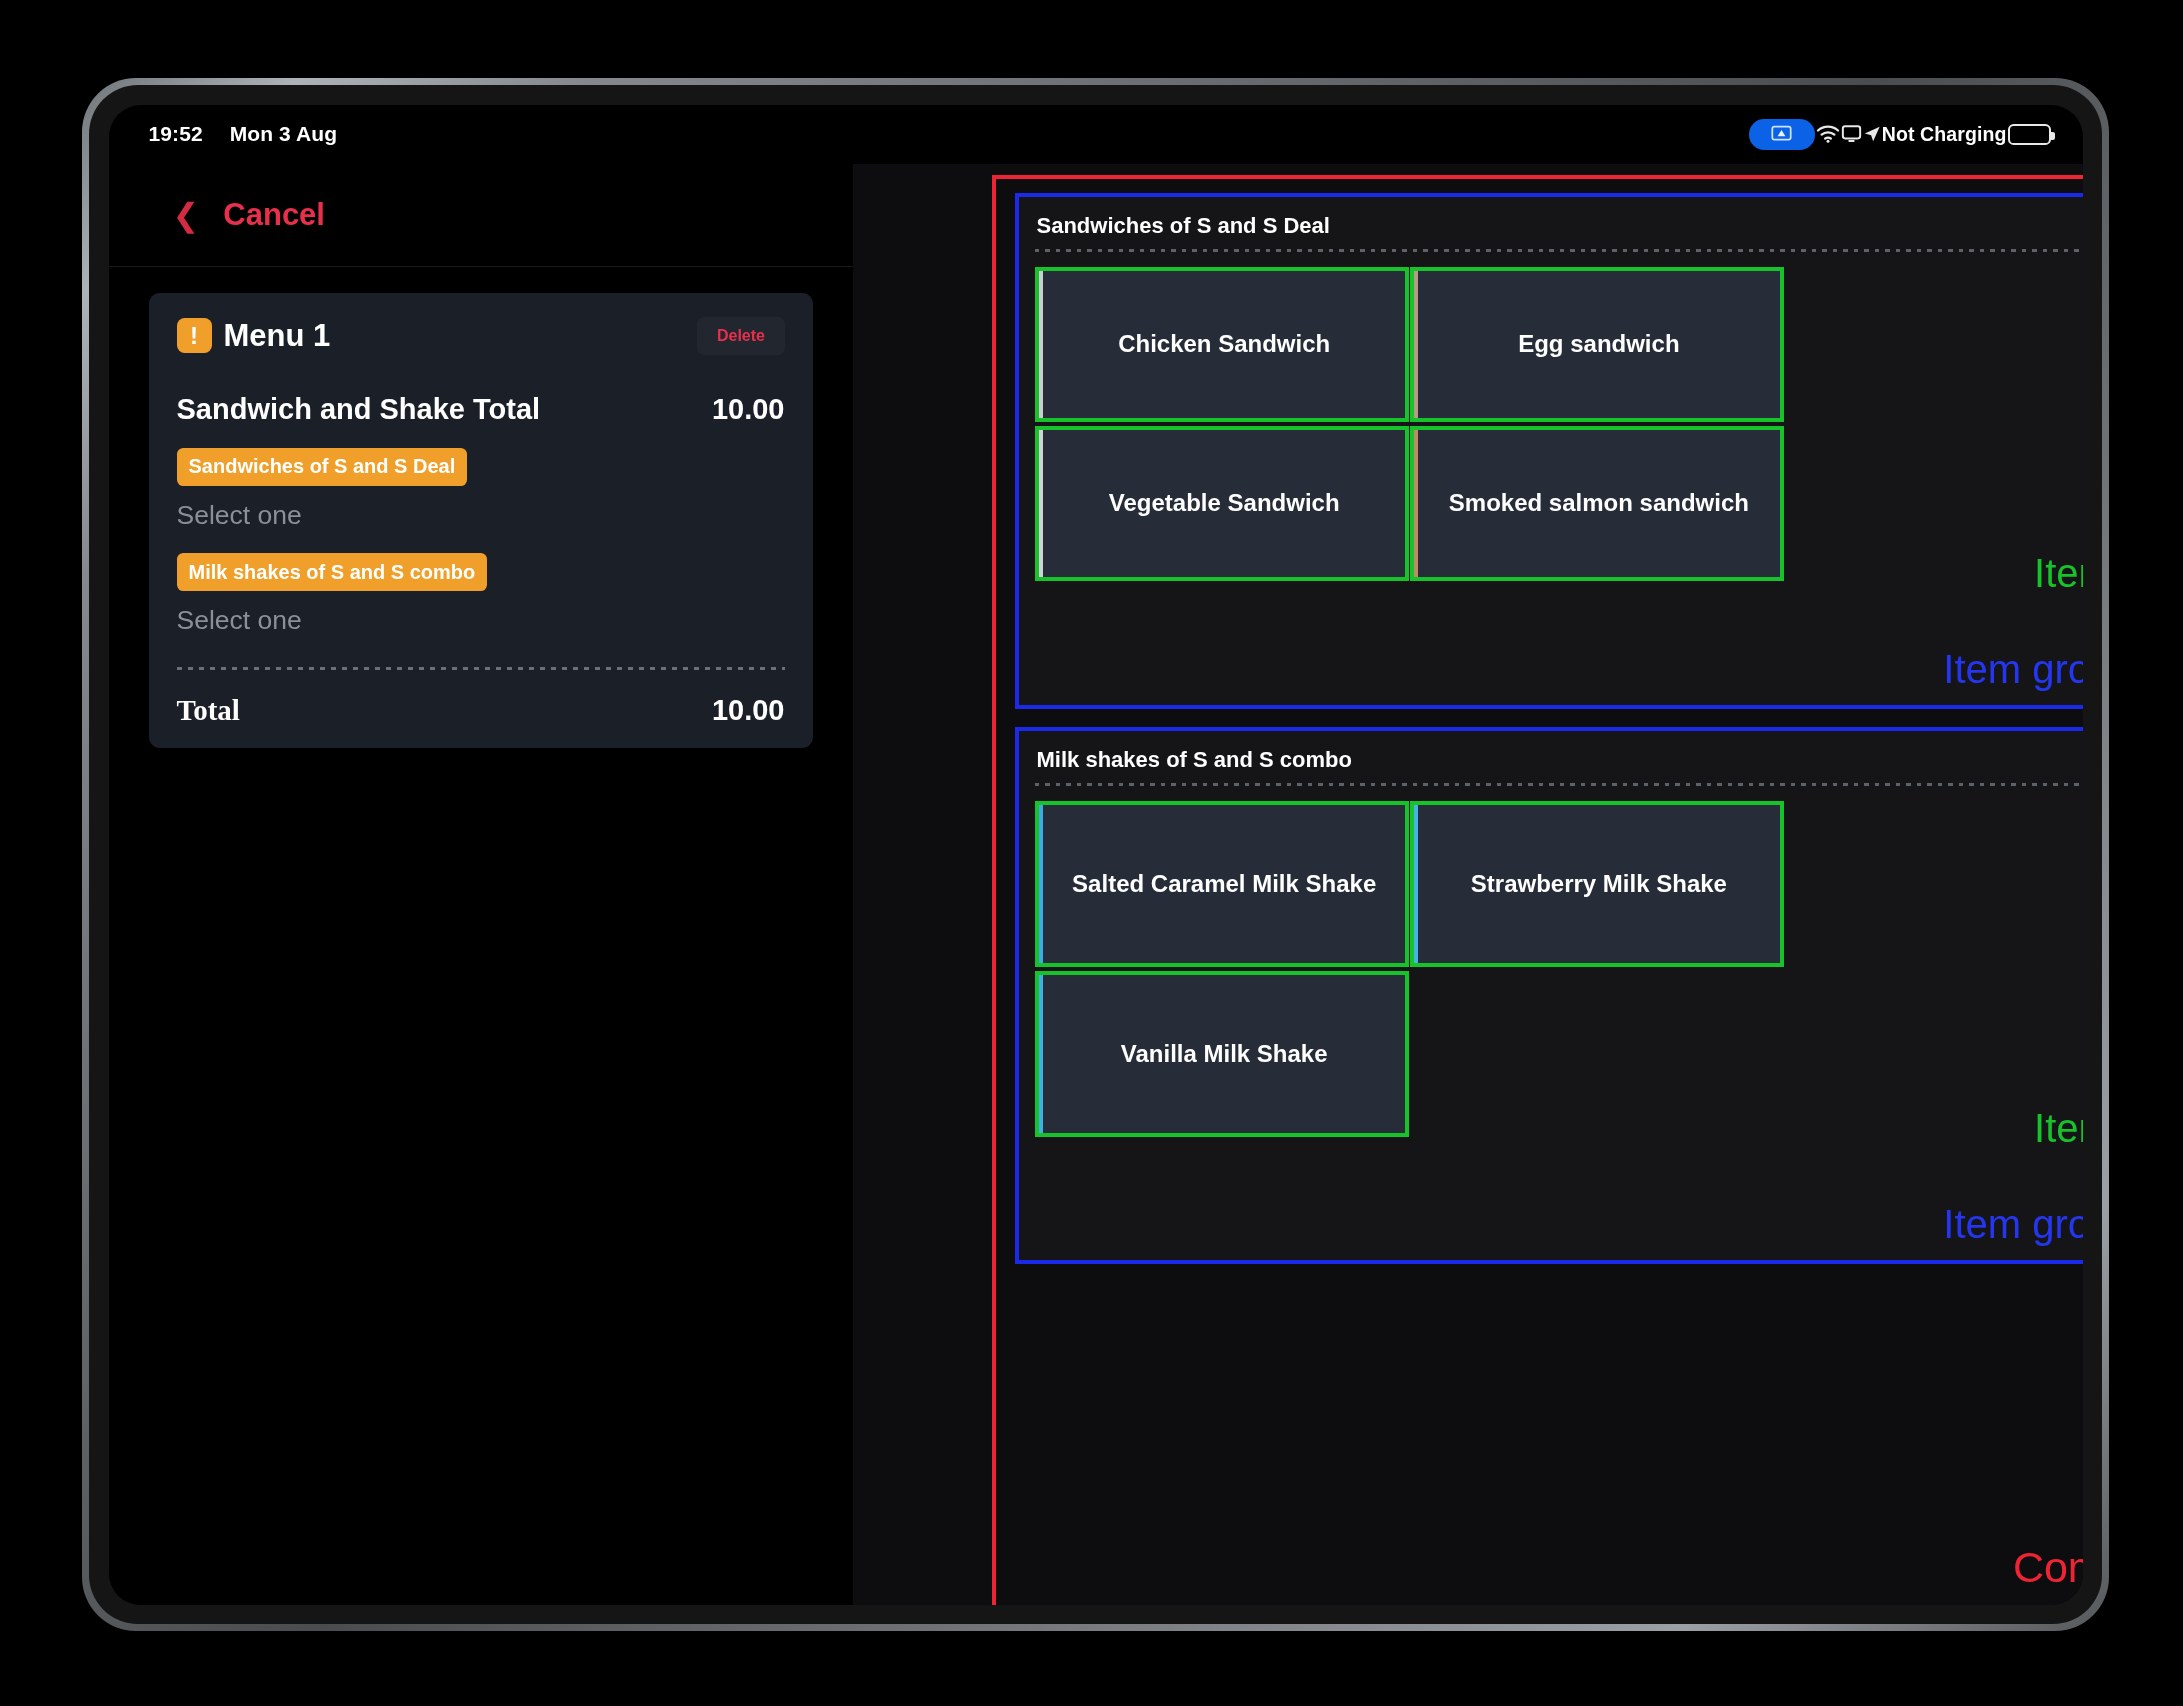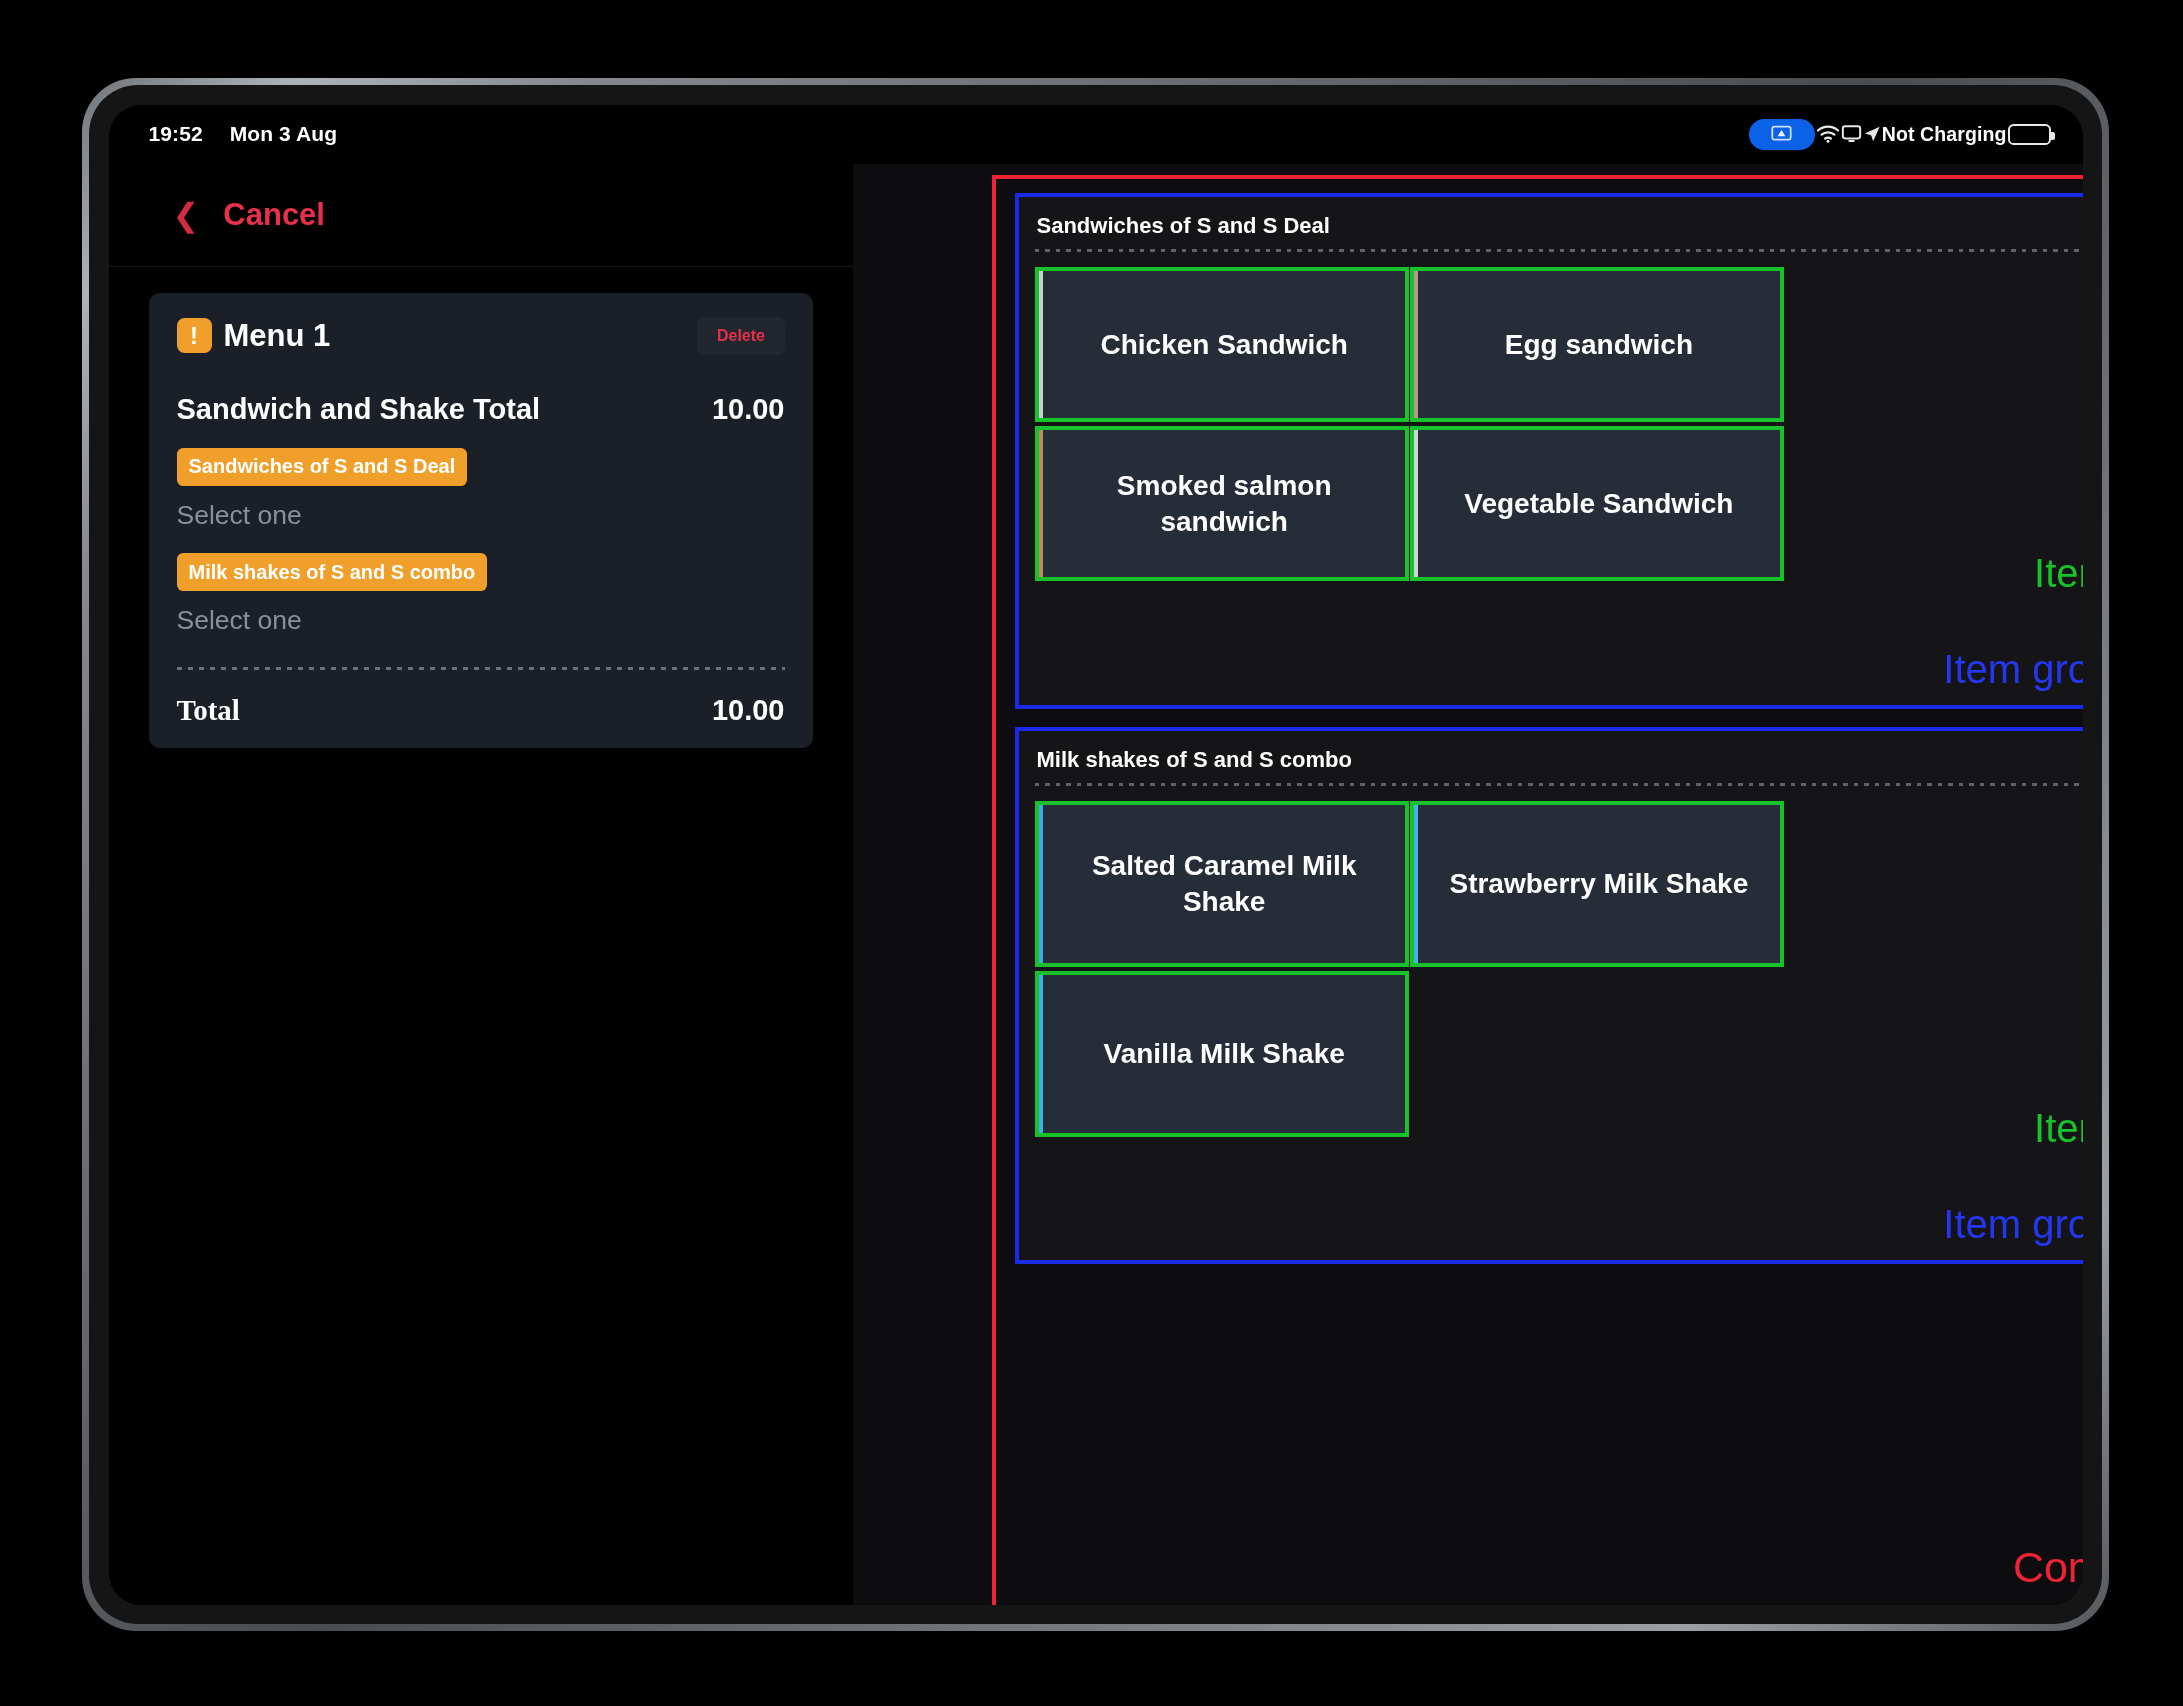--- a/index.html
+++ b/index.html
@@ -203,21 +203,21 @@
   .tile-wrap {
     border: 4.2px solid #18c22b;
     width: 374px; height: 155px;
     margin: 0 0.7px 4.2px 0;
   }
   .tile {
     width:100%; height:100%;
     background: #262c38;
     display:flex; align-items:center; justify-content:center;
     text-align:center;
-    color:#ffffff; font-size: 28px; font-weight: bold;
+    color:#ffffff; font-size: 24px; font-weight: bold;
     line-height: 1.28;
     position:relative;
     border-left-width: 4.9px; border-left-style: solid;
     padding: 0 12.5px;
   }
   .tile-tall { height: 166px; }
 </style>
 </head>
 <body>
 
@@ -319,24 +319,24 @@
           <div class="group-dash"></div>
           <div class="tile-grid">
 
             <div class="tile-wrap">
               <div class="tile" style="border-left-color:#c9ccd1">Chicken Sandwich</div>
             </div>
             <div class="tile-wrap">
               <div class="tile" style="border-left-color:#b79a88">Egg sandwich</div>
             </div>
             <div class="tile-wrap">
+              <div class="tile" style="border-left-color:#cfd2d6">Vegetable Sandwich</div>
+            </div>
+            <div class="tile-wrap">
               <div class="tile" style="border-left-color:#c08a66">Smoked salmon sandwich</div>
-            </div>
-            <div class="tile-wrap">
-              <div class="tile" style="border-left-color:#cfd2d6">Vegetable Sandwich</div>
             </div>
           </div>
 
           <span class="annot-label items-label" style="right:16.7px; bottom:112px;">Items</span>
           <span class="annot-label group-label" style="right:14px; bottom:15.3px;">Item group</span>
         </div>
 
         <div class="group-box" id="group-box-2">
           <div class="group-title">Milk shakes of S and S combo</div>
           <div class="group-dash"></div>

